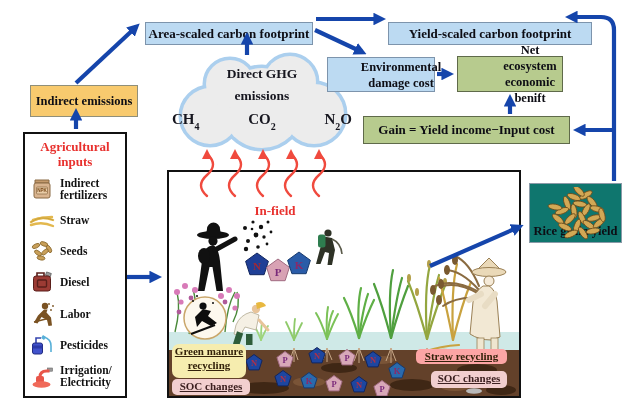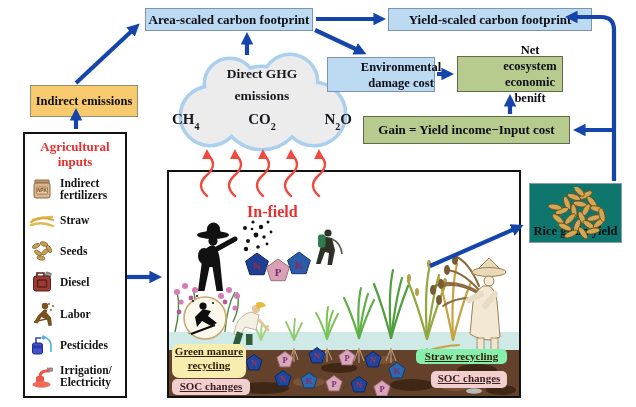--- a/index.html
+++ b/index.html
@@ -3,21 +3,21 @@
 <meta charset="utf-8">
 <style>
   html,body{margin:0;padding:0;background:#ffffff;}
   .stage{position:relative;width:636px;height:407px;background:#ffffff;overflow:hidden;
          font-family:"Liberation Serif","DejaVu Serif",serif;}
   .bx{position:absolute;box-sizing:border-box;display:flex;flex-direction:column;
       align-items:center;justify-content:center;text-align:center;font-weight:bold;color:#0d0d14;z-index:10;}
   .blue{background:#bcdaf2;border:1.6px solid #7d94ac;}
   .orange{background:#f8ca6e;border:1.5px solid #8f8f7a;}
   .green{background:#b7cb8e;border:1.6px solid #5f6a4a;}
-  .one-line{font-size:13px;line-height:1;}
+  .one-line{font-size:13px;line-height:1;margin-top:14px;}
   .two-line{font-size:12.5px;line-height:16px;padding-left:40px;}
   #area-box{left:145px;top:8px;width:168px;height:23px;}
   #yield-box{left:388px;top:8px;width:204px;height:23px;}
   #indirect-box{left:30px;top:85px;width:108px;height:32px;font-size:12.5px;text-align:right;}
   #env-box{left:327px;top:57px;width:108px;height:35px;}
   #neteco-box{left:457px;top:56px;width:106px;height:36px;}
   #gain-box{left:363px;top:116px;width:207px;height:28px;font-size:13px;}
   #rice-box{left:529px;top:183px;width:93px;height:60px;background:#0f766e;border:1.6px solid #8a9aa8;
             z-index:10;justify-content:flex-end;padding-bottom:3px;font-size:12.5px;}
   
@@ -32,27 +32,27 @@
   #inputs-panel{position:absolute;left:23px;top:132px;width:104px;height:266px;background:#fff;
                 border:2px solid #111;z-index:10;box-sizing:border-box;padding:5px 4px 4px 4px;
                 display:flex;flex-direction:column;}
   #inputs-title{color:#e8312e;font-weight:bold;font-size:13px;line-height:15px;text-align:center;margin-bottom:4px;}
   .inp-row{display:flex;align-items:center;gap:5px;flex:1;}
   .inp-label{font-weight:bold;font-size:11.5px;line-height:12px;color:#111;}
   .inp-icon{flex:0 0 26px;height:26px;}
   
   #field{position:absolute;left:167px;top:170px;width:350px;height:224px;background:#fff;
          border:2px solid #111;z-index:8;box-sizing:content-box;}
-  #infield-label{position:absolute;left:78px;top:31px;width:72px;text-align:left;color:#e8312e;
-                 font-weight:bold;font-size:16px;z-index:9;}
+  #infield-label{position:absolute;left:70px;top:31px;width:72px;text-align:center;color:#e8312e;
+                 font-weight:bold;font-size:13px;z-index:9;}
   .lbl{position:absolute;z-index:9;box-sizing:border-box;font-weight:bold;text-align:center;
        font-size:11px;line-height:1.25;border-radius:7px;padding:1px 2px;color:#33220a;text-decoration:underline;}
   #lbl-greenmanure{left:3px;top:172px;width:74px;height:34px;background:#f6edaf;}
   #lbl-socleft{left:3px;top:207px;width:78px;height:16px;background:#f2cfcf;border-radius:5px;color:#3c2020;}
-  #lbl-straw{left:247px;top:177px;width:91px;height:15px;background:#86efac;border-radius:5px;}
+  #lbl-straw{left:247px;top:177px;width:91px;height:15px;background:#fca5a5;border-radius:5px;}
   #lbl-socright{left:262px;top:199px;width:76px;height:17px;background:#f2cfcf;border-radius:5px;color:#3c2020;}
   #overlay{position:absolute;left:0;top:0;width:636px;height:407px;z-index:20;pointer-events:none;}
 </style>
 </head>
 <body>
 
 <div class="stage">
 
   <div class="bx blue one-line" id="area-box">Area-scaled carbon footprint</div>
   <div class="bx blue one-line" id="yield-box">Yield-scaled carbon footprint</div>

